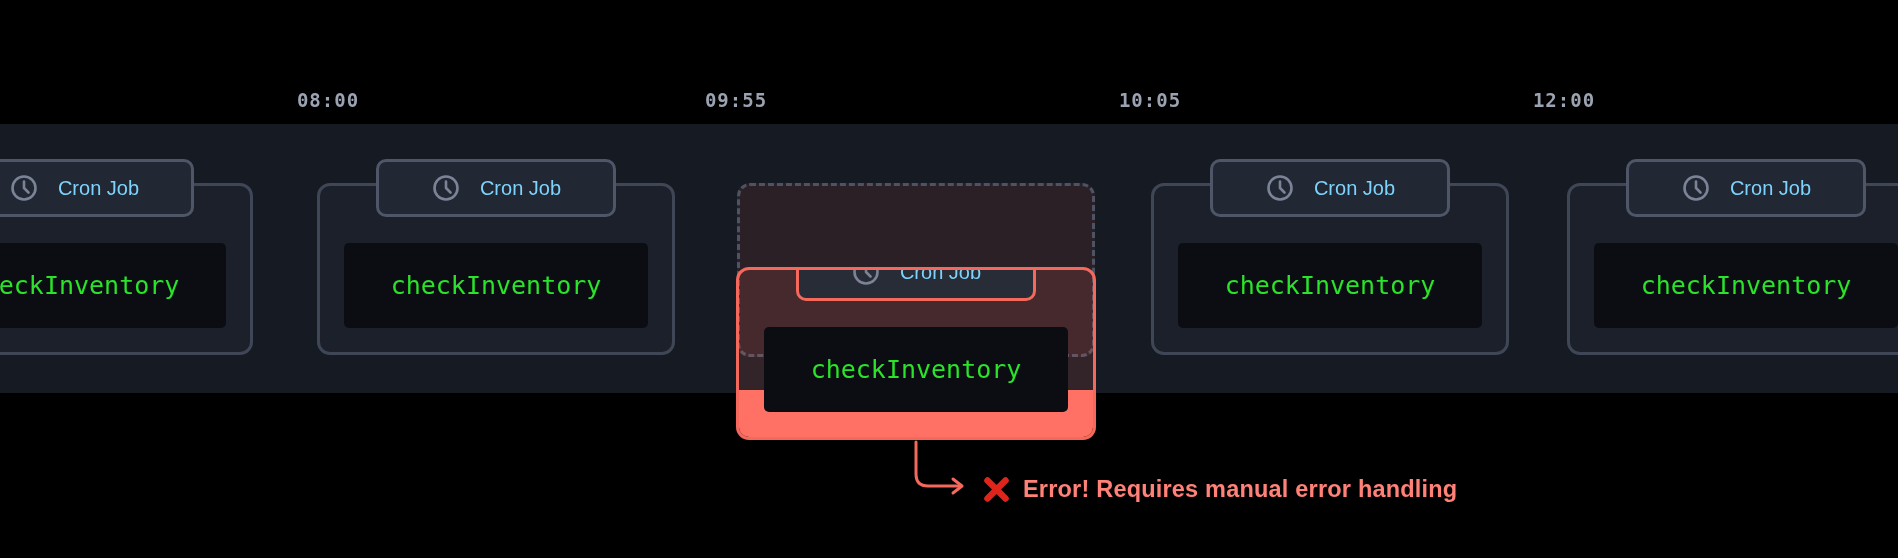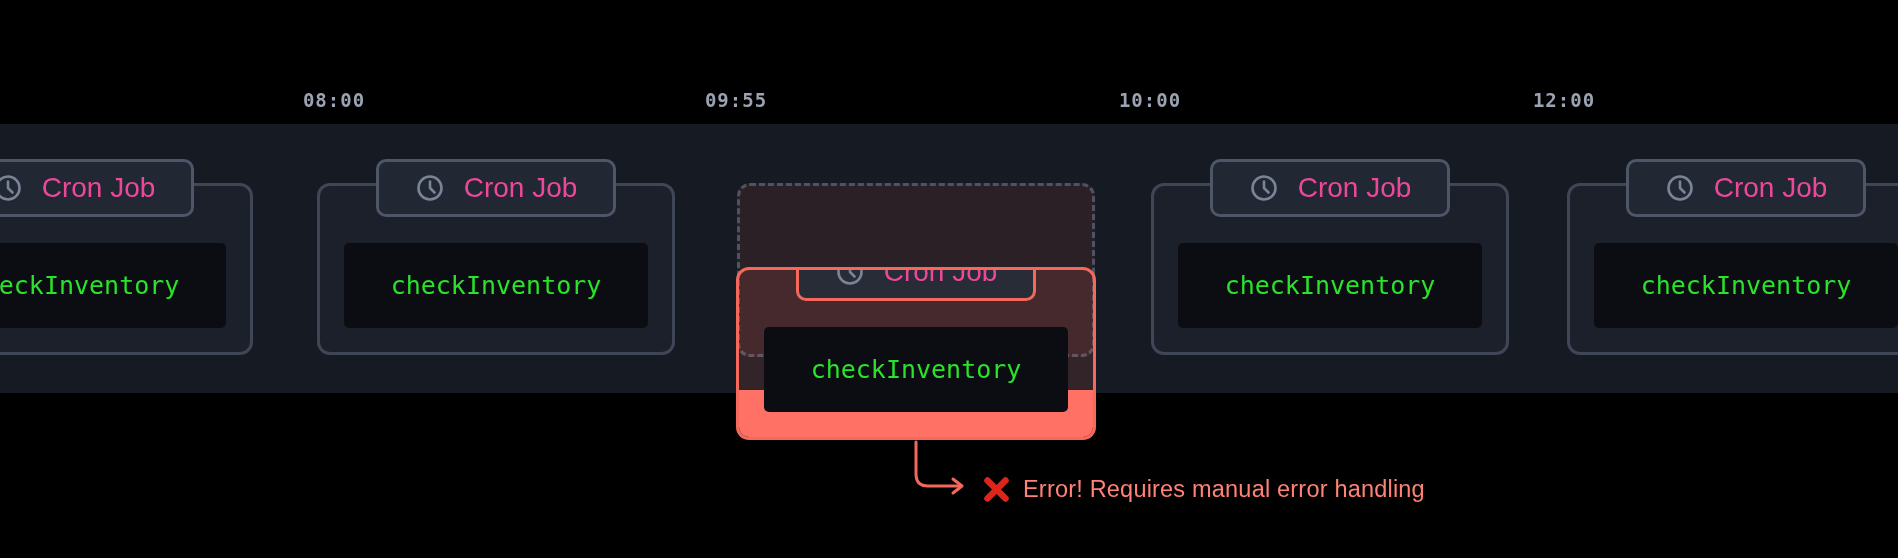--- a/index.html
+++ b/index.html
@@ -59,22 +59,22 @@
     border: 3px solid #4e5668;
     border-radius: 10px;
     background: #222734;
     display: flex;
     align-items: center;
     justify-content: center;
     gap: 19px;
     z-index: 3;
   }
   .badge-text {
-    font-size: 28px;
-    color: #ec4899;
+    font-size: 20px;
+    color: #7dd3fc;
     white-space: nowrap;
   }
 
   .code-box {
     position: absolute;
     left: 50%;
     top: 57px;
     transform: translateX(-50%);
     width: 304px;
     height: 85px;
@@ -141,36 +141,36 @@
     left: 982px;
     top: 471px;
     height: 36px;
     display: flex;
     align-items: center;
     gap: 12px;
     z-index: 3;
   }
   .error-message {
     font-size: 23.5px;
-    font-weight: 400;
+    font-weight: 700;
     letter-spacing: 0.2px;
     color: #ff8177;
     white-space: nowrap;
   }
 </style>
 </head>
 <body>
 
 <div class="stage">
 
   <div class="band"></div>
 
-  <div class="time-label" style="left:274px">08:00</div>
+  <div class="time-label" style="left:268px">08:00</div>
   <div class="time-label" style="left:676px">09:55</div>
-  <div class="time-label" style="left:1090px">10:00</div>
+  <div class="time-label" style="left:1090px">10:05</div>
   <div class="time-label" style="left:1504px">12:00</div>
 
   <div class="card" style="left:-105px">
     <div class="badge">
       <svg width="30" height="30" viewBox="0 0 30 30" fill="none">
         <circle cx="15" cy="15" r="11.5" stroke="#7b8496" stroke-width="2.6"></circle>
         <path d="M15 8.5 V15 L19.5 19.5" stroke="#7b8496" stroke-width="2.6" stroke-linecap="round" stroke-linejoin="round"></path>
       </svg>
       <span class="badge-text">Cron Job</span>
     </div>

